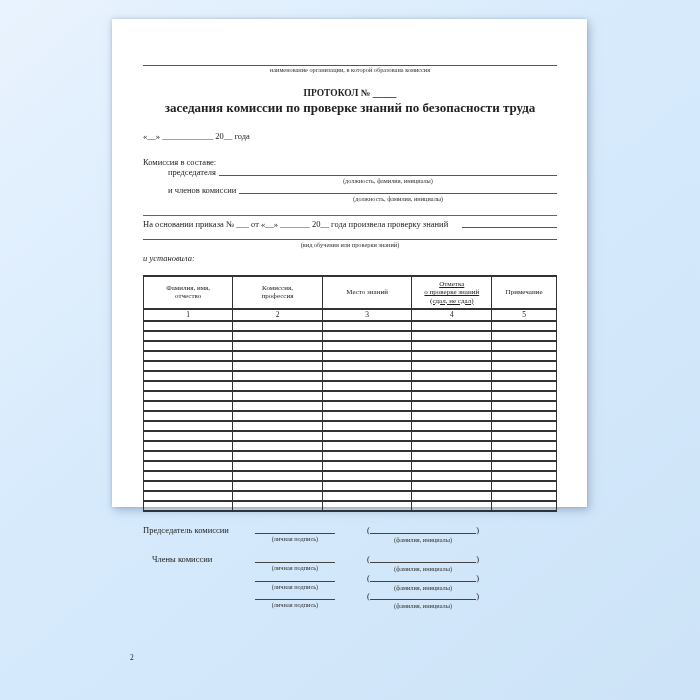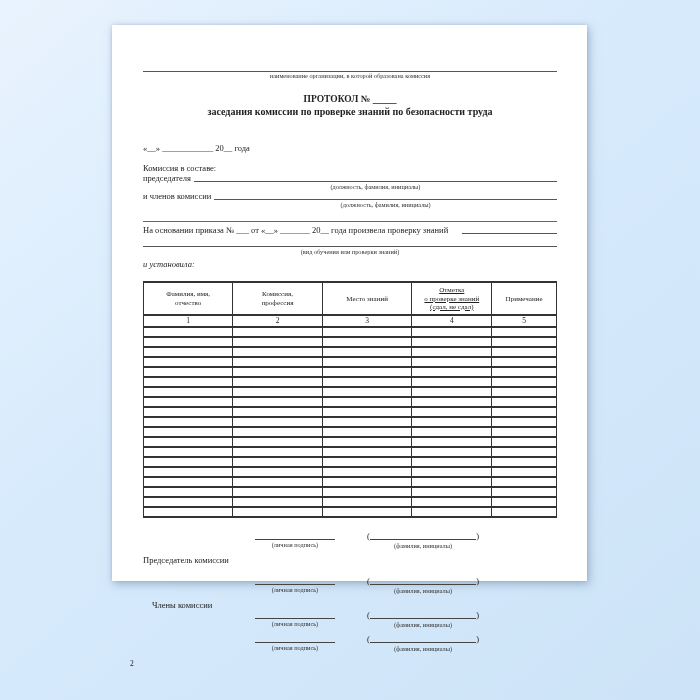--- a/index.html
+++ b/index.html
@@ -11,36 +11,36 @@
   }
   *{box-sizing:border-box;}
   html,body{margin:0;padding:0;}
   body{
     width:700px;height:700px;position:relative;overflow:hidden;
     background:linear-gradient(140deg,#e9f3fe 0%,var(--bg) 45%,#cde3f7 100%);
     font-family:"Liberation Serif","DejaVu Serif",serif;
     color:var(--ink);
   }
   .page{
-    position:absolute;left:112px;top:25px;width:475px;height:556px;
+    position:absolute;left:112px;top:19px;width:475px;height:488px;
     background:var(--paper);
     box-shadow:2px 3px 9px rgba(110,135,165,.55),0 0 3px rgba(120,140,170,.35);
   }
   .content{position:absolute;left:31px;top:0;width:414px;font-size:8.5px;line-height:1.2;}
 
   .org-line{margin-top:45px;border-bottom:1px solid var(--line);height:2px;}
   .caption{font-size:6.3px;line-height:1.2;color:#333;}
   .center{text-align:center;}
   .title{margin-top:14px;text-align:center;font-weight:bold;font-size:9.5px;line-height:1.25;}
-  .subtitle{margin-top:1px;text-align:center;font-weight:bold;font-size:10px;line-height:1.25;}
-  .date-line{margin-top:24px;}
-  .intro{margin-top:10px;}
+  .subtitle{margin-top:1px;text-align:center;font-weight:bold;font-size:13px;line-height:1.25;}
+  .date-line{margin-top:14px;}
+  .intro{margin-top:16px;}
 
   .field-row{display:flex;}
-  .f-label{white-space:nowrap;padding-right:3px;}
+  .f-label{white-space:nowrap;padding-right:3px;margin-left:25px;}
   .line-col{flex:1;display:flex;flex-direction:column;}
   .line-col .fill-line{width:100%;}
   .fill-line{border-bottom:1px solid var(--line);height:9px;}
   .line-col .caption{text-align:center;margin-top:1px;}
 
   .cont-line{margin-top:12px;border-bottom:1px solid #666;height:2px;}
   .order-row{margin-top:3px;display:flex;gap:12px;}
   .order-text{white-space:nowrap;padding-right:2px;}
   .order-row .fill-line{flex:1;}
   .type-line{margin-top:10px;border-bottom:1px solid var(--line);height:1px;}
@@ -54,21 +54,21 @@
   th:nth-child(2){width:21.7%;}
   th:nth-child(3){width:21.7%;}
   th:nth-child(4){width:19.3%;text-decoration:underline;}
   th:nth-child(5){width:15.7%;}
   .num-row td{height:10px;font-size:7.5px;text-align:center;vertical-align:middle;padding:0;line-height:10px;}
   .empty-row td{height:10px;padding:0;}
 
   .sig-section{margin-top:13px;}
   .sig-row{display:flex;margin-bottom:0;}
   .sig-row.chairman{margin-bottom:11px;}
-  .sig-label{width:112px;font-size:8.5px;margin-top:24px;}
+  .sig-label{width:112px;font-size:8.5px;}
   .member-label{padding-left:9px;}
   .sig-line-group{width:80px;display:flex;flex-direction:column;margin-right:32px;}
   .sig-line{height:9px;border-bottom:1px solid #444;}
   .sig-line-group .caption{text-align:center;margin-top:1px;}
   .sig-paren-group{width:112px;display:flex;flex-direction:column;}
   .paren-line{display:flex;height:10px;line-height:10px;font-size:8.5px;}
   .p-line{flex:1;border-bottom:1px solid #444;margin-bottom:1px;}
   .sig-paren-group .caption{text-align:center;margin-top:1px;}
 
   .page-num{position:absolute;left:18px;top:634px;font-size:7.5px;}

